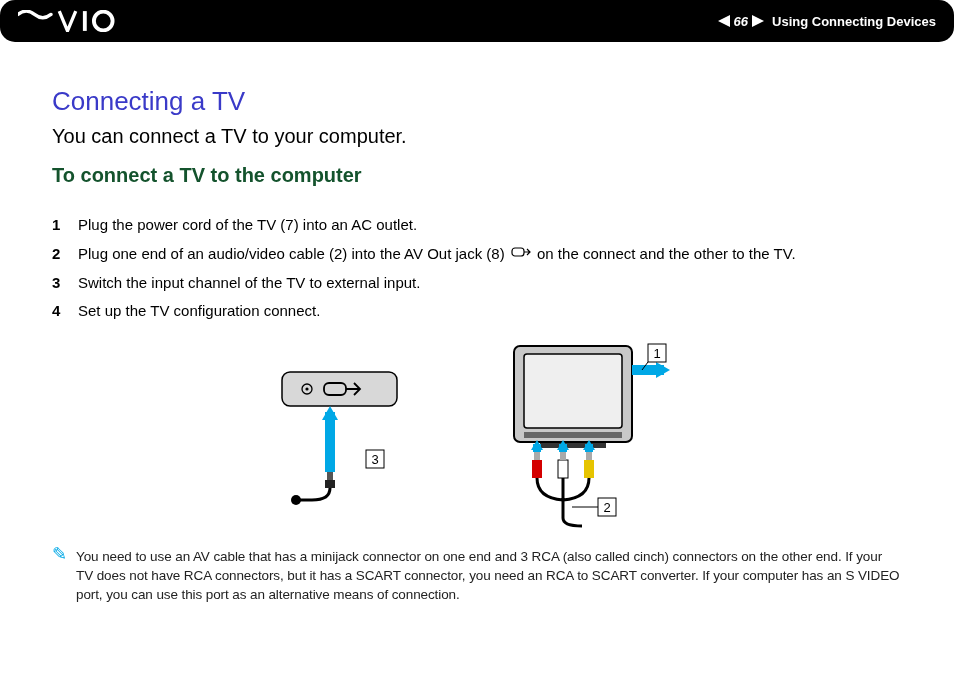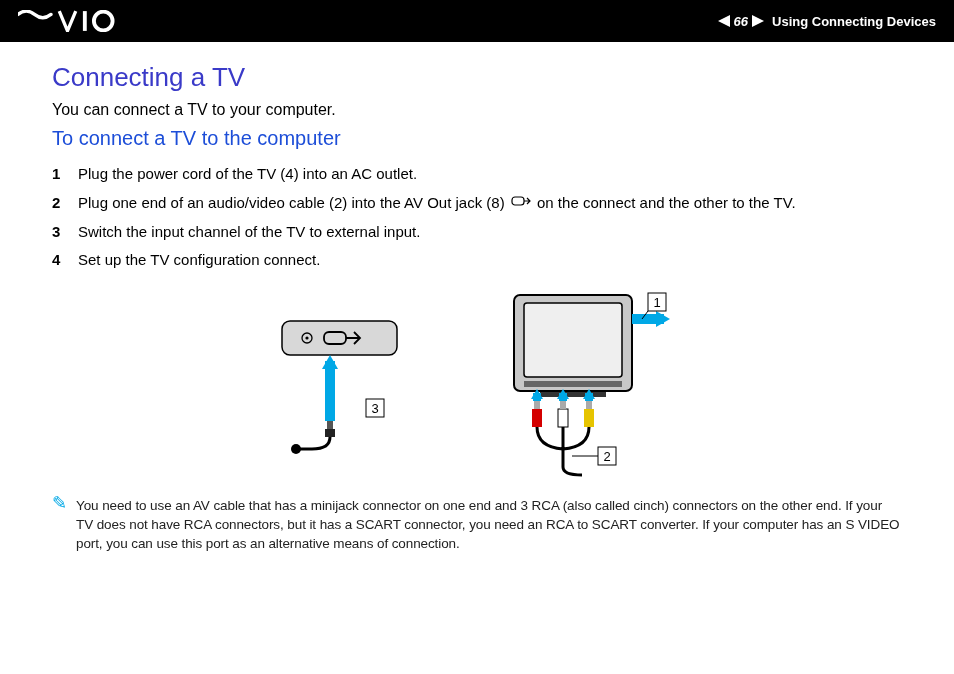--- a/index.html
+++ b/index.html
@@ -1,25 +1,25 @@
 <!DOCTYPE html>
 <html><head>
 <meta charset="utf-8">
 <style>
   * { box-sizing: border-box; margin: 0; padding: 0; }
   html, body { width: 954px; height: 674px; font-family: Arial, Helvetica, sans-serif; background: #fff; color: #000; }
-  .topbar { width: 100%; height: 42px; background: #000; display: flex; align-items: center; justify-content: space-between; padding: 0 18px; color: #fff; }
+  .topbar { width: 100%; height: 42px; background: #000; display: flex; align-items: center; justify-content: space-between; padding: 0 18px; color: #fff; border-radius: 15px; }
   .logo { display: flex; align-items: center; }
   .logo svg { height: 22px; }
   .topright { display: flex; align-items: center; gap: 8px; font-size: 13px; }
   .pager { display: flex; align-items: center; gap: 4px; font-style: italic; font-weight: bold; }
-  .content { padding: 20px 52px 24px 52px; }
+  .content { padding: 44px 52px 24px 52px; }
   h1 { color: #3a3ac8; font-weight: 400; font-size: 26px; margin-bottom: 8px; }
-  .intro { font-size: 16px; margin-bottom: 8px; }
-  h2 { color: #1d4ed8; font-weight: 400; font-size: 20px; margin-bottom: 10px; }
+  .intro { font-size: 20px; margin-bottom: 16px; }
+  h2 { color: #14532d; font-weight: 700; font-size: 20px; margin-bottom: 24px; }
   ol.steps { list-style: none; counter-reset: step; margin-bottom: 14px; }
   ol.steps li { counter-increment: step; font-size: 15px; line-height: 1.9; display: flex; }
   ol.steps li::before { content: counter(step); font-weight: bold; min-width: 26px; }
   .inline-icon { display: inline-block; vertical-align: middle; margin: 0 2px; }
   .diagram { display: flex; justify-content: center; margin: 6px 0 18px 0; }
   .noteblock { font-size: 13.5px; line-height: 1.4; color: #222; padding-left: 24px; position: relative; font-family: Arial, Helvetica, sans-serif; font-stretch: condensed; letter-spacing: -0.1px; }
   .noteicon { position: absolute; left: 0; top: -6px; color: #00a8e6; font-size: 18px; }
   .lbl { font-family: Arial; font-size: 13px; }
 </style>
 </head>
@@ -50,21 +50,21 @@
   </div>
 </div>
 
 <div class="content">
   <h1>Connecting a TV</h1>
   <p class="intro">You can connect a TV to your computer.</p>
   <h2>To connect a TV to the computer</h2>
 
   <ol class="steps">
     <li>
-        <span>Plug the power cord of the TV (4) into an AC outlet.</span>
+        <span>Plug the power cord of the TV (7) into an AC outlet.</span>
       </li>
     <li>
       <span>
         <span>Plug one end of an audio/video cable (2) into the AV Out jack (8)</span>
         <span class="inline-icon">
           <svg width="20" height="14" viewBox="0 0 20 14">
               <rect x="1" y="3" width="12" height="8" rx="3" fill="none" stroke="#000" stroke-width="1.2"></rect>
               <path d="M13 7 L19 7 M16 4 L19 7 L16 10" fill="none" stroke="#000" stroke-width="1.2"></path>
             </svg>
         </span>

